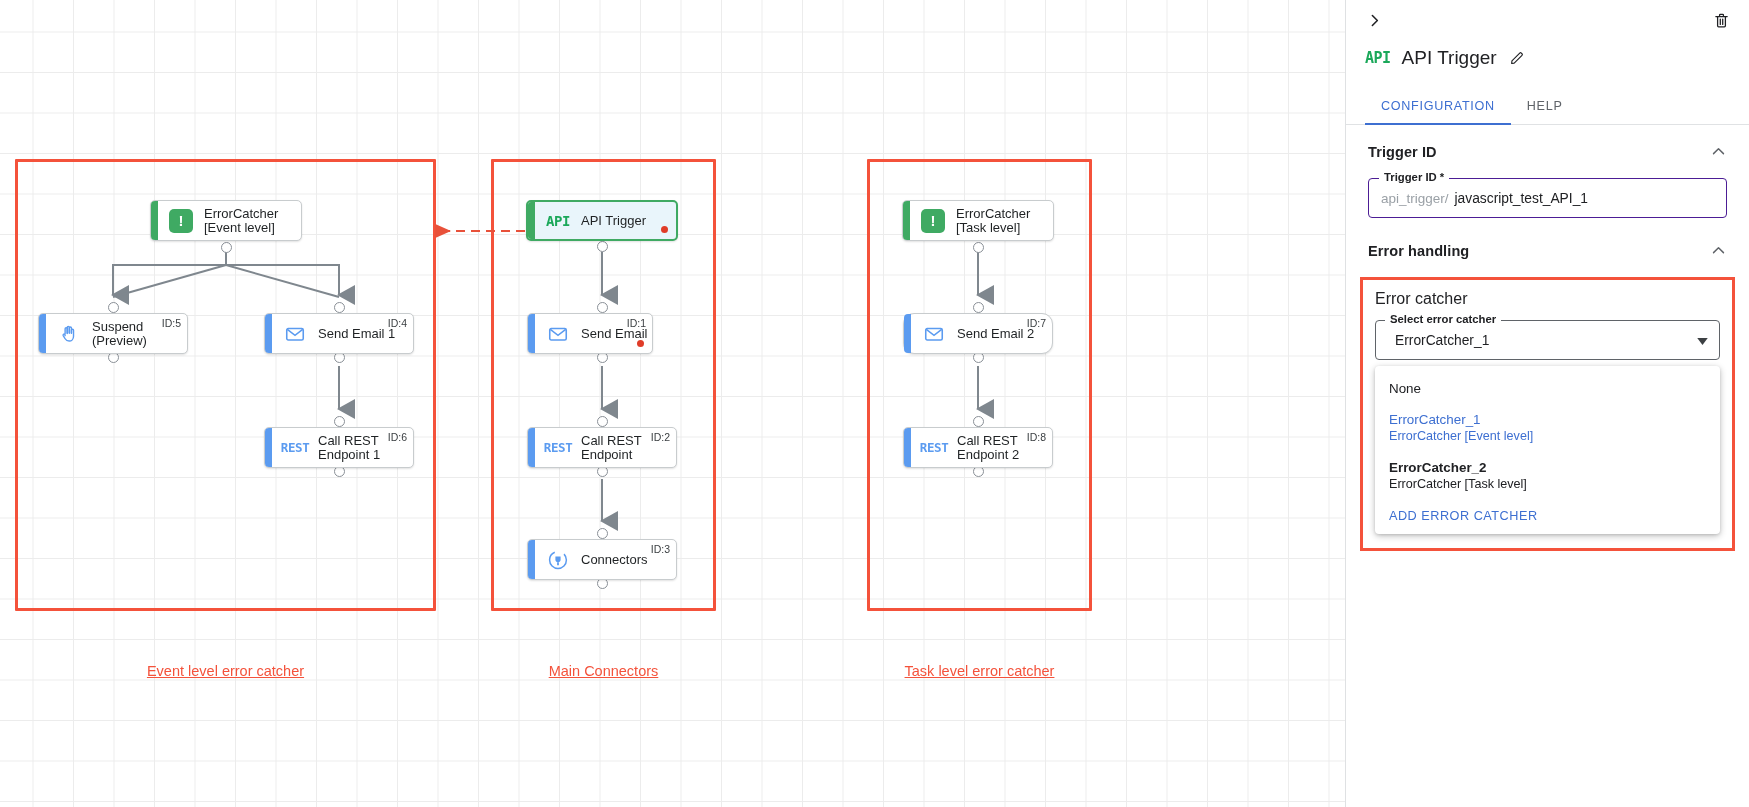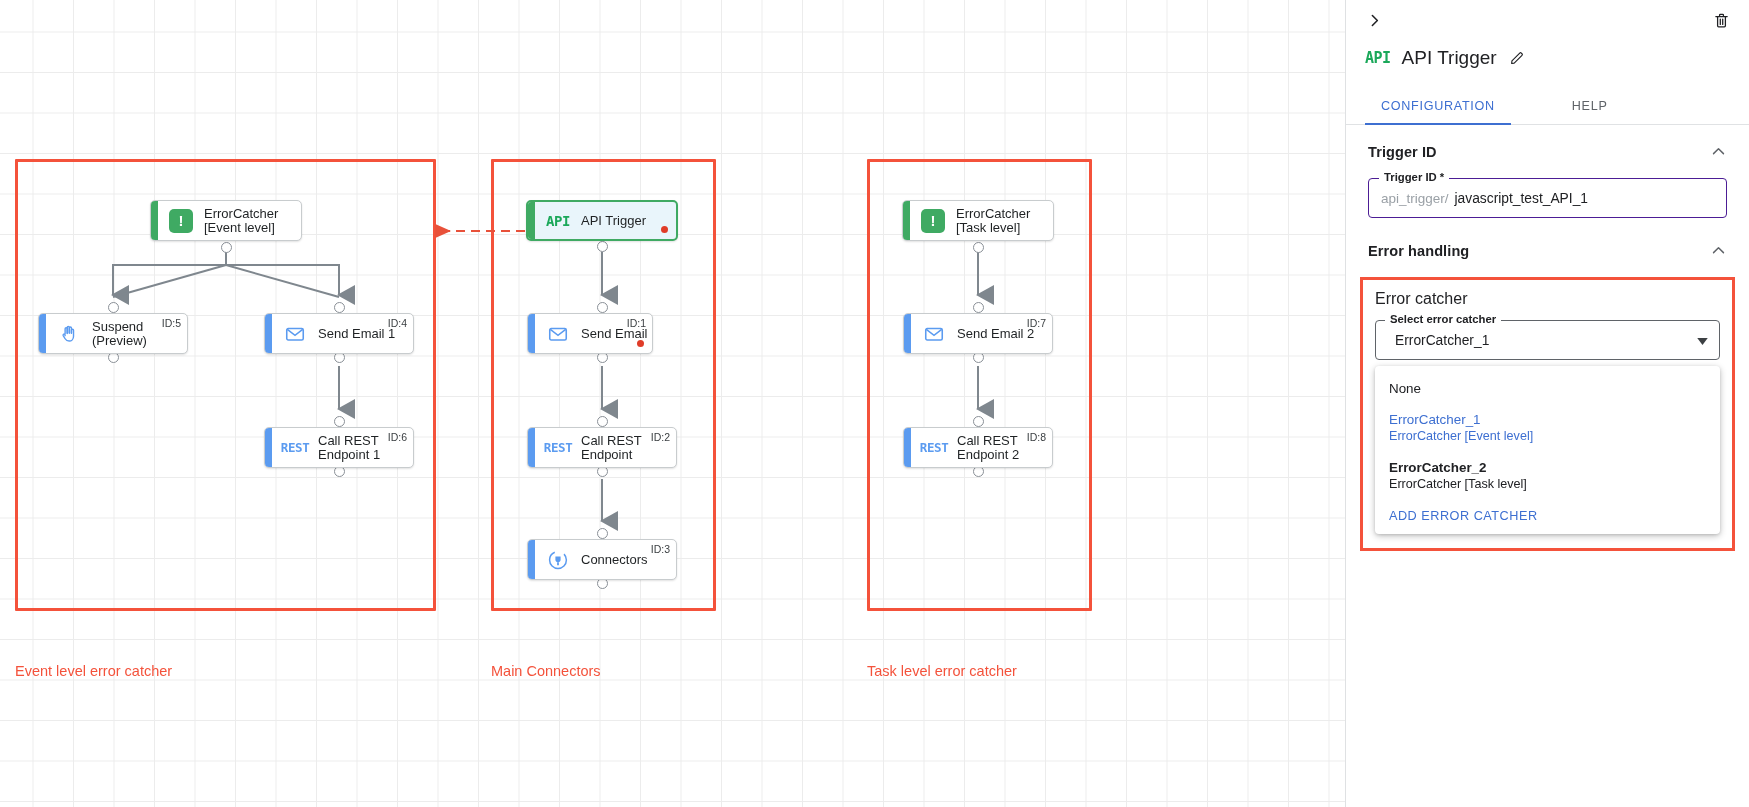--- a/index.html
+++ b/index.html
@@ -28,21 +28,23 @@
   .group-box {
     position: absolute;
     border: 3px solid #f4523b;
     border-radius: 1px;
     background: transparent;
   }
   .group-label {
     position: absolute;
     color: #f4523b;
     font-size: 14.5px;
+    text-align: center;
     white-space: nowrap;
+    text-decoration: underline;
   }
 
   
   .node {
     position: absolute;
     height: 41px;
     background: #ffffff;
     border: 1px solid #c8ccce;
     border-radius: 5px;
     display: flex;
@@ -162,21 +164,20 @@
   .panel-title {
     font-size: 19px; color: #202124; font-weight: 400;
   }
   .edit-btn { margin-left: 12px; cursor: pointer; display: flex; align-items: center; }
 
   .tabs {
     display: flex;
     border-bottom: 1px solid #e0e2e4;
     margin-top: 14px;
     padding-left: 19px;
-    gap: 45px;
   }
   .tab {
     font-size: 12.6px;
     letter-spacing: 0.7px;
     padding: 9px 16px 11px 16px;
     color: #5f6368;
     cursor: pointer;
     position: relative;
   }
   .tab.active { color: #3d6fd1; }
@@ -424,21 +425,21 @@
 
     <div class="node green" style="left:902px; top:200px; width:152px;">
       <div class="accent"></div>
       <div class="ic">
         <div class="glyph-err">!</div>
       </div>
       <div class="label">ErrorCatcher
 [Task level]</div>
     </div>
 
-    <div class="node blue" style="left:903px; top:313px; width:150px;">
+    <div class="node blue" style="left:903px; top:313px; width:150px;border-radius:11px;">
       <div class="accent"></div>
       <div class="ic">
         <svg width="22" height="22" viewBox="0 0 24 24" fill="none" stroke="#5b9bf0" stroke-width="1.7">
           <rect x="3" y="6" width="18" height="12.5" rx="1.6"></rect>
           <path d="M3.6 7 L12 13.4 L20.4 7"></path>
         </svg>
       </div>
       <div class="label">Send Email 2</div>
       <div class="idtag">ID:7</div>
     </div>

